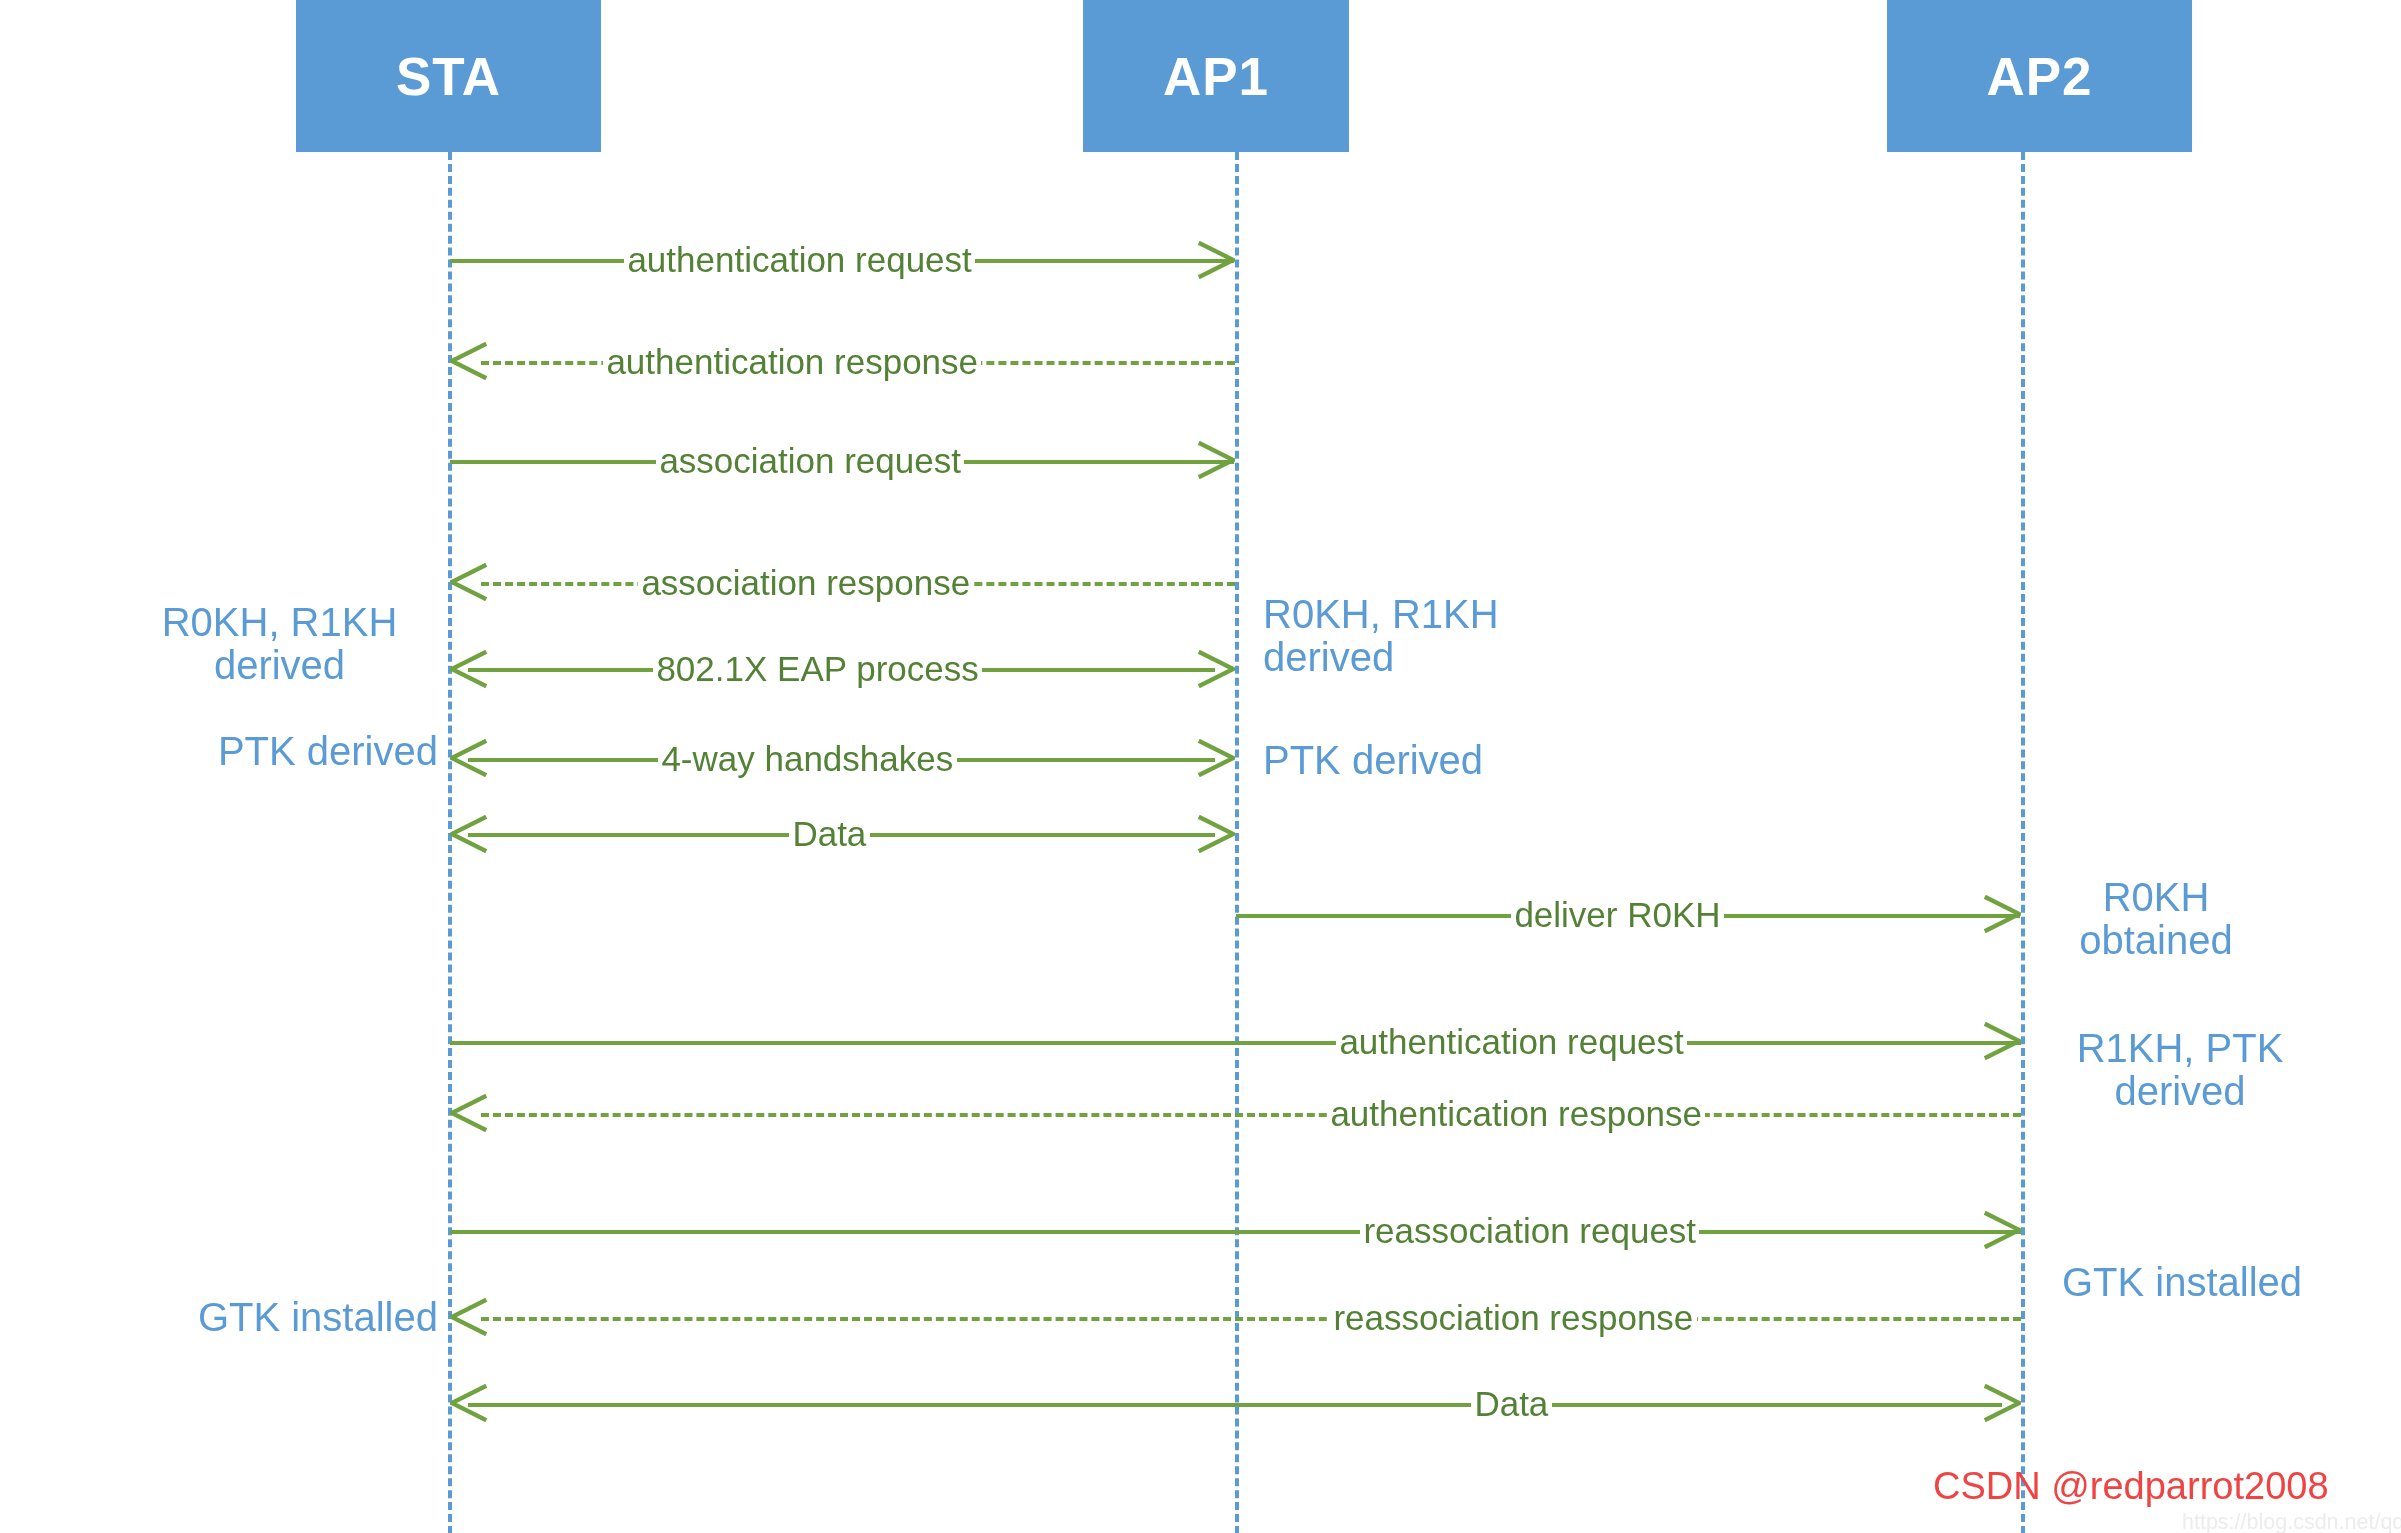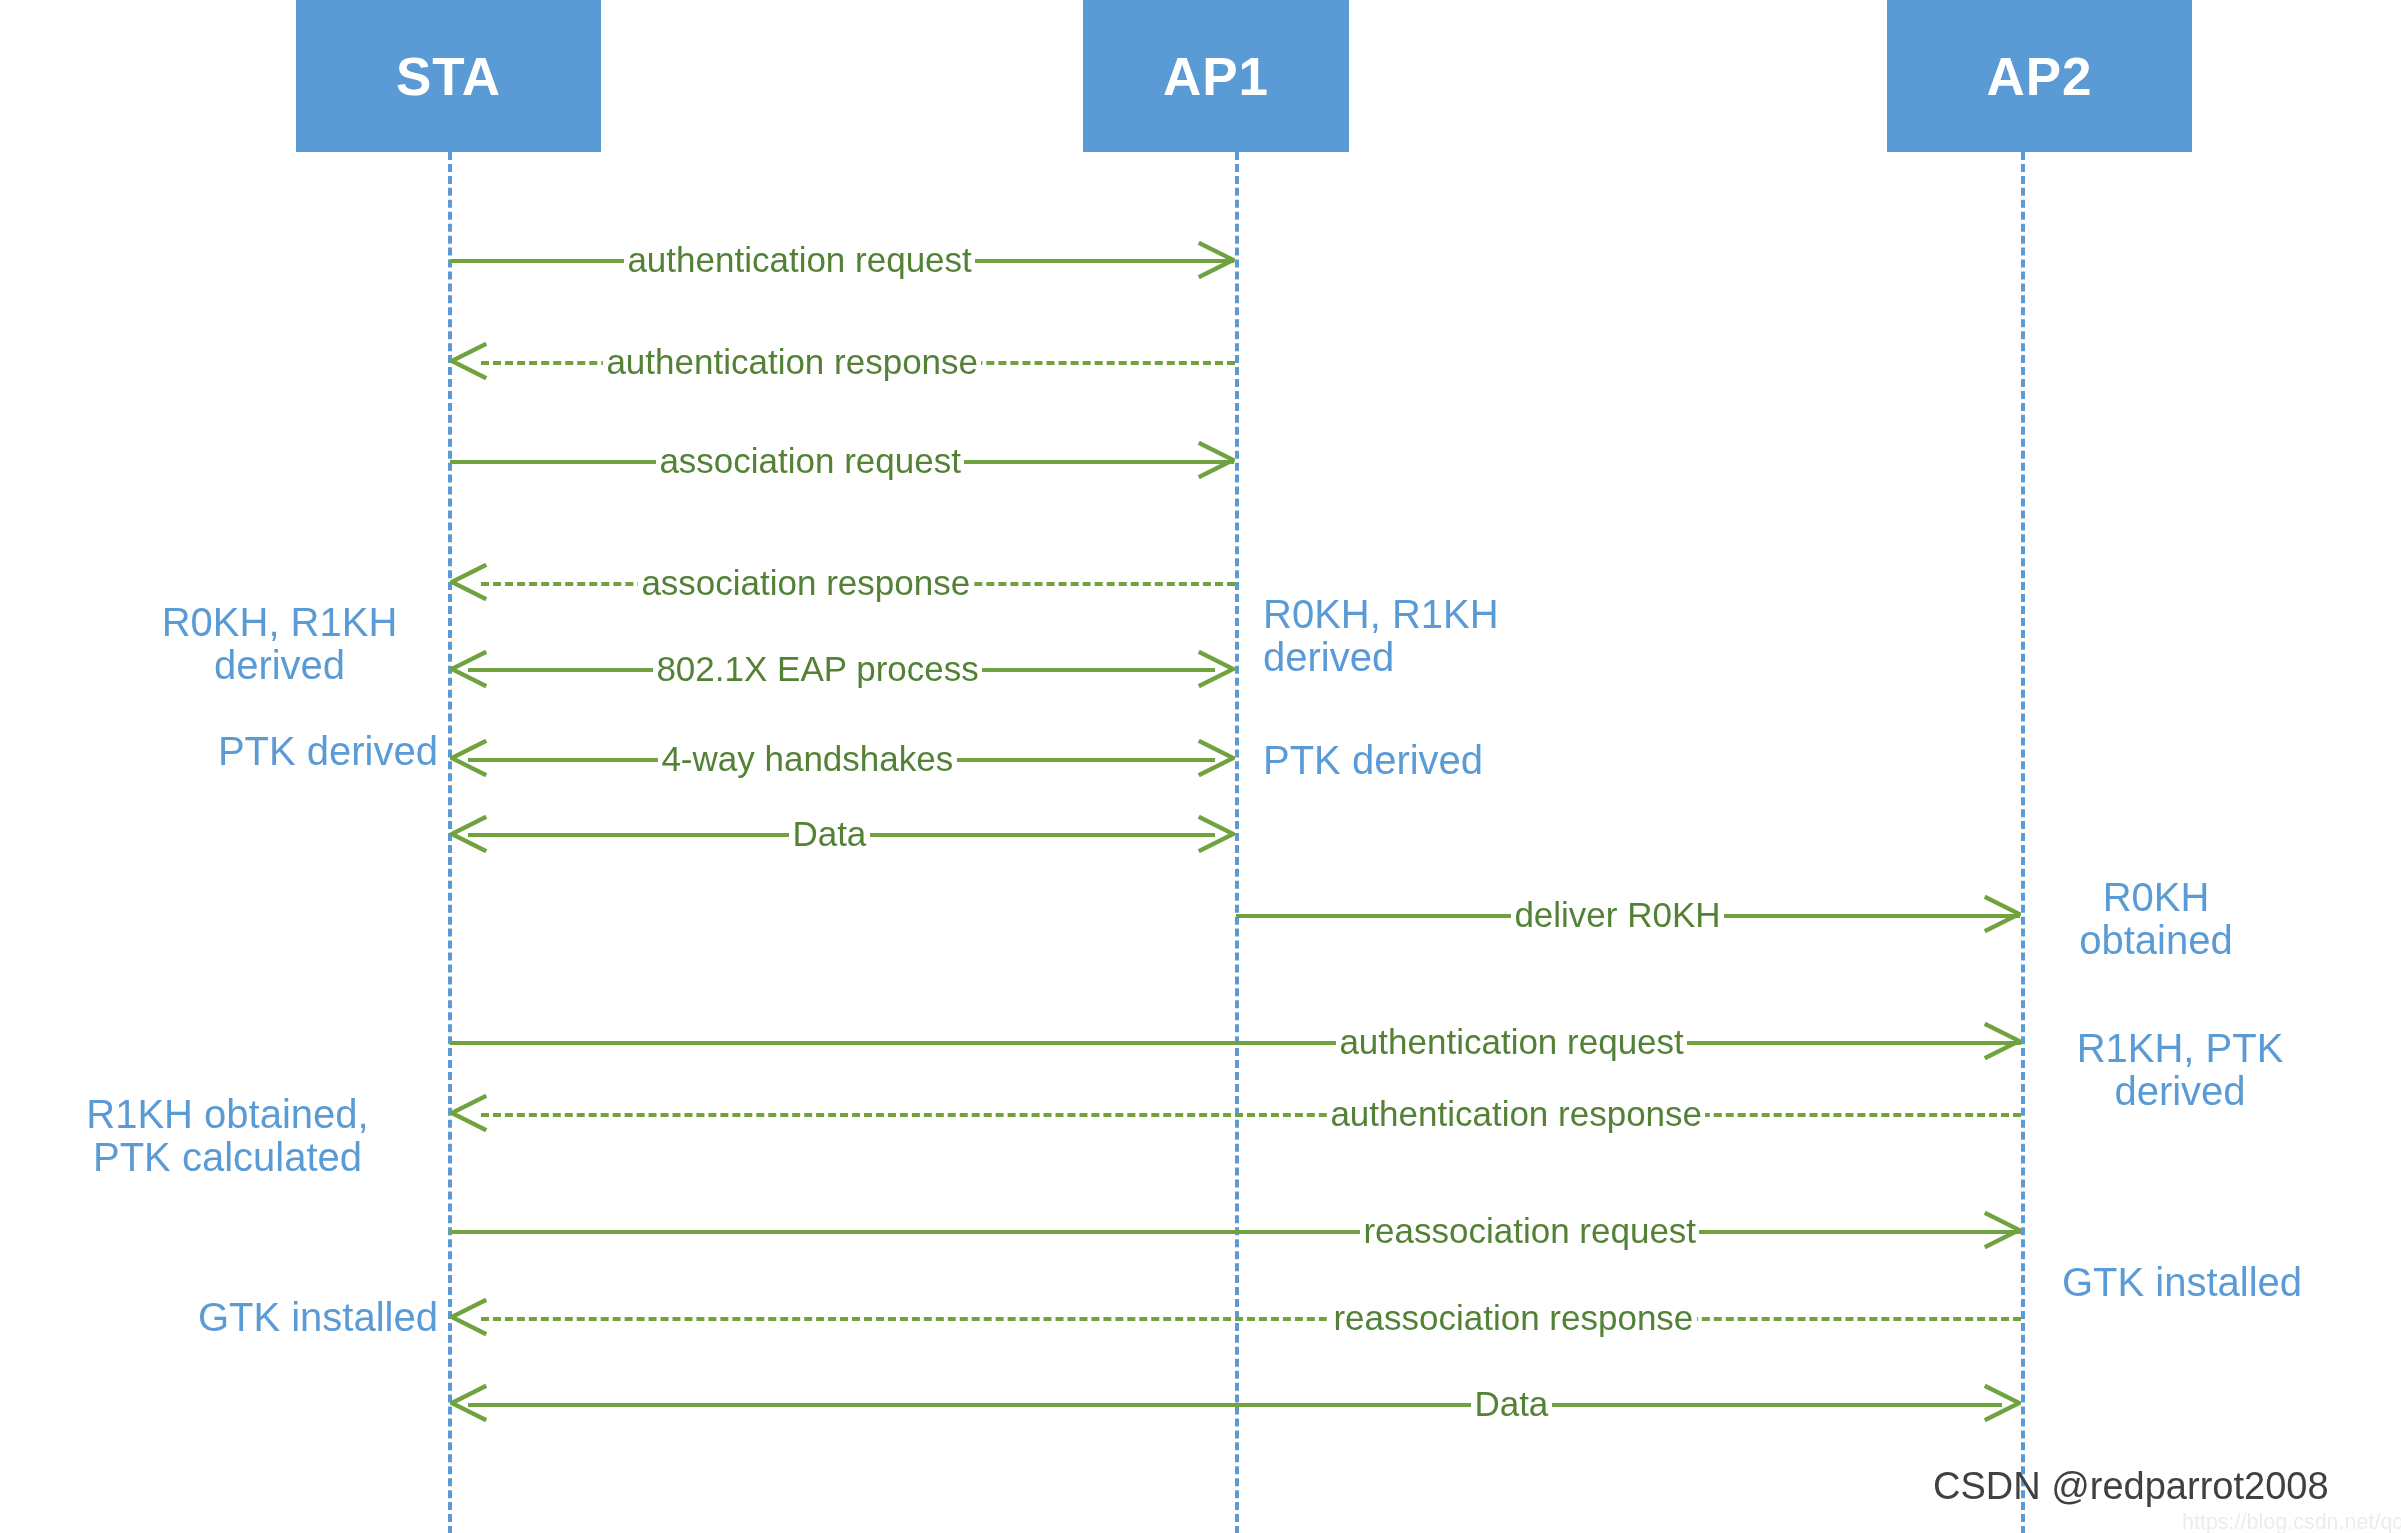--- a/index.html
+++ b/index.html
@@ -55,21 +55,21 @@
     position:absolute;
     color:#5B9BD5;
     font-size:40px;
     line-height:1.08;
     white-space:pre-line;
   }
   .note.center{text-align:center;}
   .note.rightalign{text-align:right;}
   .watermark{
     position:absolute;
-    color:#404040;
+    color:#ef4444;
     font-size:38px;
     white-space:nowrap;
   }
   .watermark-sub{
     position:absolute;
     color:#ececec;
     font-size:21.5px;
     white-space:nowrap;
   }
 </style>
@@ -225,22 +225,20 @@
 derived</div>
 
   <div class="note" style="left:1263px; top:739px; width:361px;">PTK derived</div>
 
   <div class="note center" style="left:2010px; top:876px; width:292px;">R0KH
 obtained</div>
 
   <div class="note center" style="left:2038px; top:1027px; width:284px;">R1KH, PTK
 derived</div>
 
-  <div class="note center" style="left:17px; top:1093px; width:421px;">R1KH obtained,
-PTK calculated</div>
 
   <div class="note rightalign" style="left:34px; top:1296px; width:404px;">GTK installed</div>
 
   <div class="note" style="left:2062px; top:1261px; width:344px;">GTK installed</div>
 
   <div class="watermark" style="left:1933px; top:1465px;">CSDN @redparrot2008</div>
   <div class="watermark-sub" style="left:2182px; top:1510px;">https://blog.csdn.net/qq_23087099</div>
 
 </div>
 

